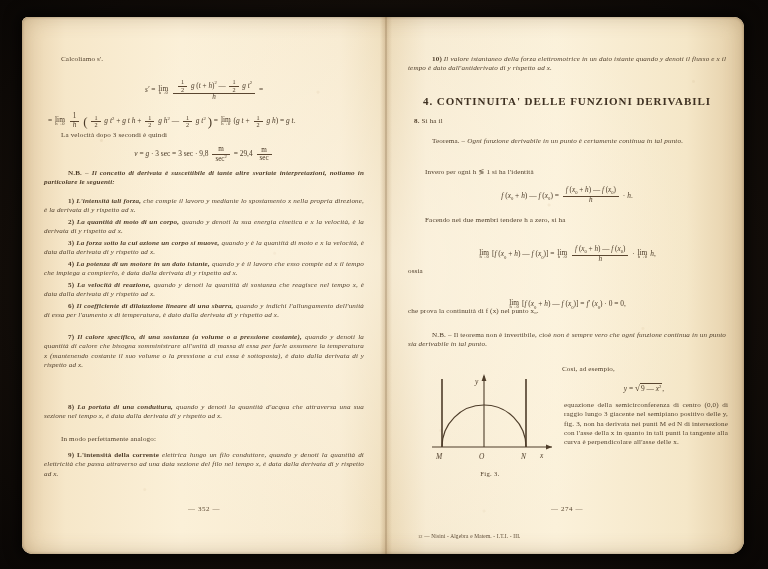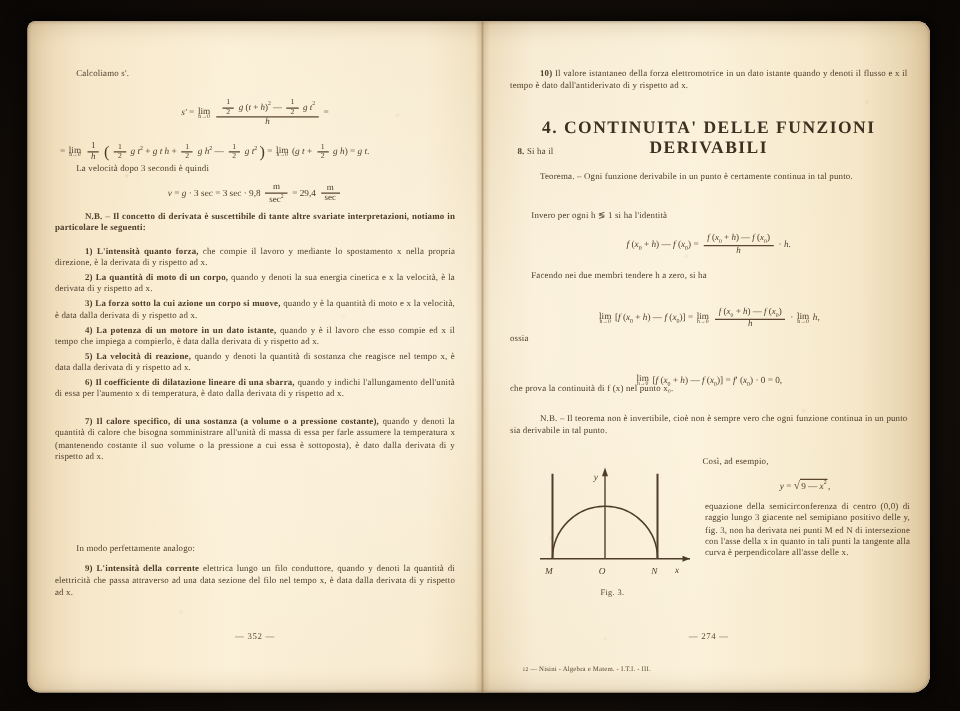--- a/index.html
+++ b/index.html
@@ -99,21 +99,21 @@
   .blk { position: absolute; left: 0; width: 100%; }
 
   p, div.t {
     margin: 0;
     font-size: 7.1px;
     line-height: 9.3px;
     color: #4e3d2a;
     text-align: justify;
     letter-spacing: .02em;
   }
-  .ital { }
+  .ital { font-style: italic; }
   .bold { font-weight: bold; margin-top: 31px; }
   .ind  { text-indent: 17px; }
   .ind2 { text-indent: 24px; }
   .ctr  { text-align: center; }
 
   
   .math {
     text-align: center;
     font-size: 7.4px;
     color: #4a3a28;
@@ -148,21 +148,21 @@
 
   .sqrt {
     border-top: 1px solid #5a4630;
     padding: 0 1px 0 1px;
   }
 
   
   .sechead {
     text-align: center;
     font-weight: bold;
-    font-size: 14px;
+    font-size: 11px;
     letter-spacing: .085em;
     color: #3f3122;
   }
 
   
   .folio {
     text-align: center;
     font-size: 7px;
     color: #5a4833;
     letter-spacing: .08em;
@@ -254,21 +254,21 @@
         <div class="t ind2">
           <span class="bold">N.B.</span>
           <span>–</span>
           <span class="bold ital">Il concetto di derivata è suscettibile di tante altre svariate interpretazioni, notiamo in particolare le seguenti:</span>
         </div>
       </div>
 
       <div class="blk" style="top:180px">
         <div class="t ind2">
           <span class="bold">1)</span>
-          <span class="bold ital">L'intensità quanto forza,</span>
+          <span class="bold ital">L'intensità tali forza,</span>
           <span class="ital">che compie il lavoro y mediante lo spostamento x nella propria direzione, è la derivata di y rispetto ad x.</span>
         </div>
       </div>
 
       <div class="blk" style="top:201px">
         <div class="t ind2">
           <span class="bold">2)</span>
           <span class="bold ital">La quantità di moto di un corpo,</span>
           <span class="ital">quando y denoti la sua energia cinetica e x la velocità, è la derivata di y rispetto ad x.</span>
         </div>
@@ -307,20 +307,27 @@
       </div>
 
       <div class="blk" style="top:316px">
         <div class="t ind2">
           <span class="bold">7)</span>
           <span class="bold ital">Il calore specifico, di una sostanza (a volume o a pressione costante),</span>
           <span class="ital">quando y denoti la quantità di calore che bisogna somministrare all'unità di massa di essa per farle assumere la temperatura x (mantenendo costante il suo volume o la pressione a cui essa è sottoposta), è dato dalla derivata di y rispetto ad x.</span>
         </div>
       </div>
 
+      <div class="blk" style="top:386px">
+        <div class="t ind2">
+          <span class="bold">8)</span>
+          <span class="bold ital">La portata di una conduttura,</span>
+          <span class="ital">quando y denoti la quantità d'acqua che attraversa una sua sezione nel tempo x, è data dalla derivata di y rispetto ad x.</span>
+        </div>
+      </div>
 
       <div class="blk" style="top:418px">
         <div class="t ind"><span>In modo perfettamente analogo:</span></div>
       </div>
 
       <div class="blk" style="top:434px">
         <div class="t ind2">
           <span class="bold">9)</span>
           <span class="bold">L'intensità della corrente</span>
           <span class="ital">elettrica lungo un filo conduttore, quando y denoti la quantità di elettricità che passa attraverso ad una data sezione del filo nel tempo x, è data dalla derivata di y rispetto ad x.</span>

